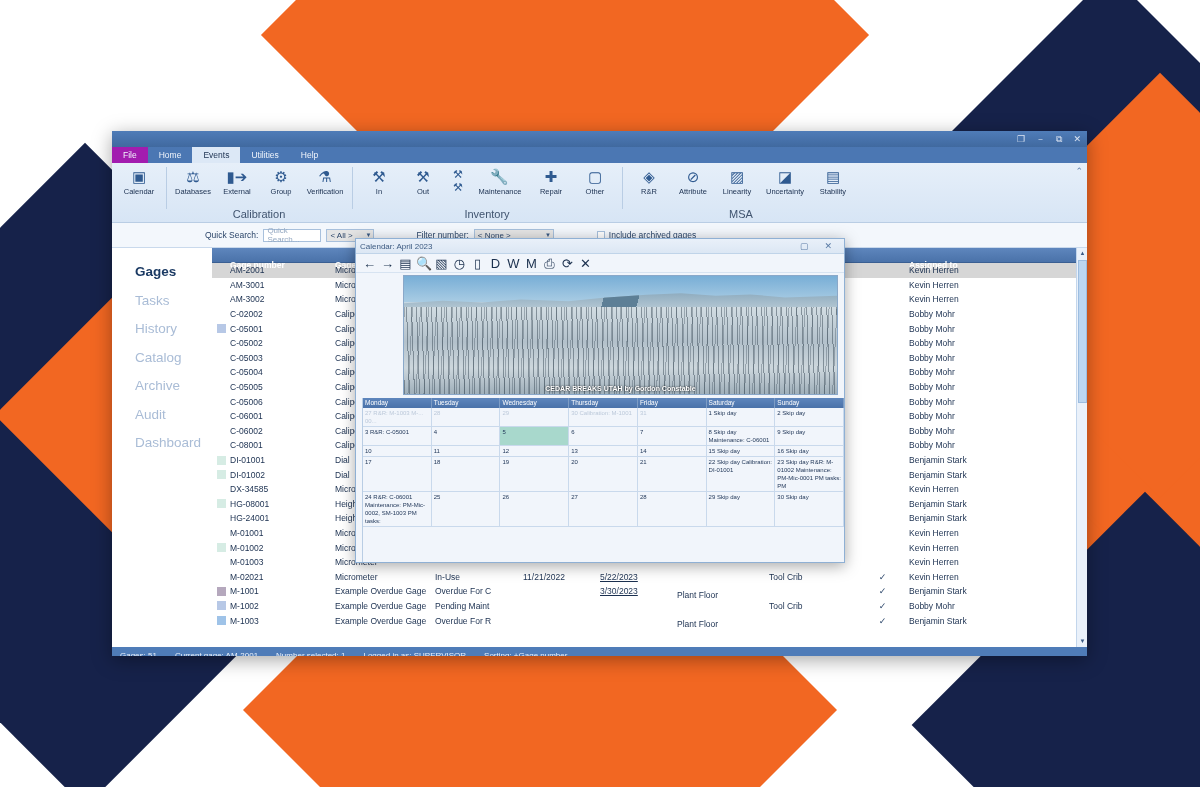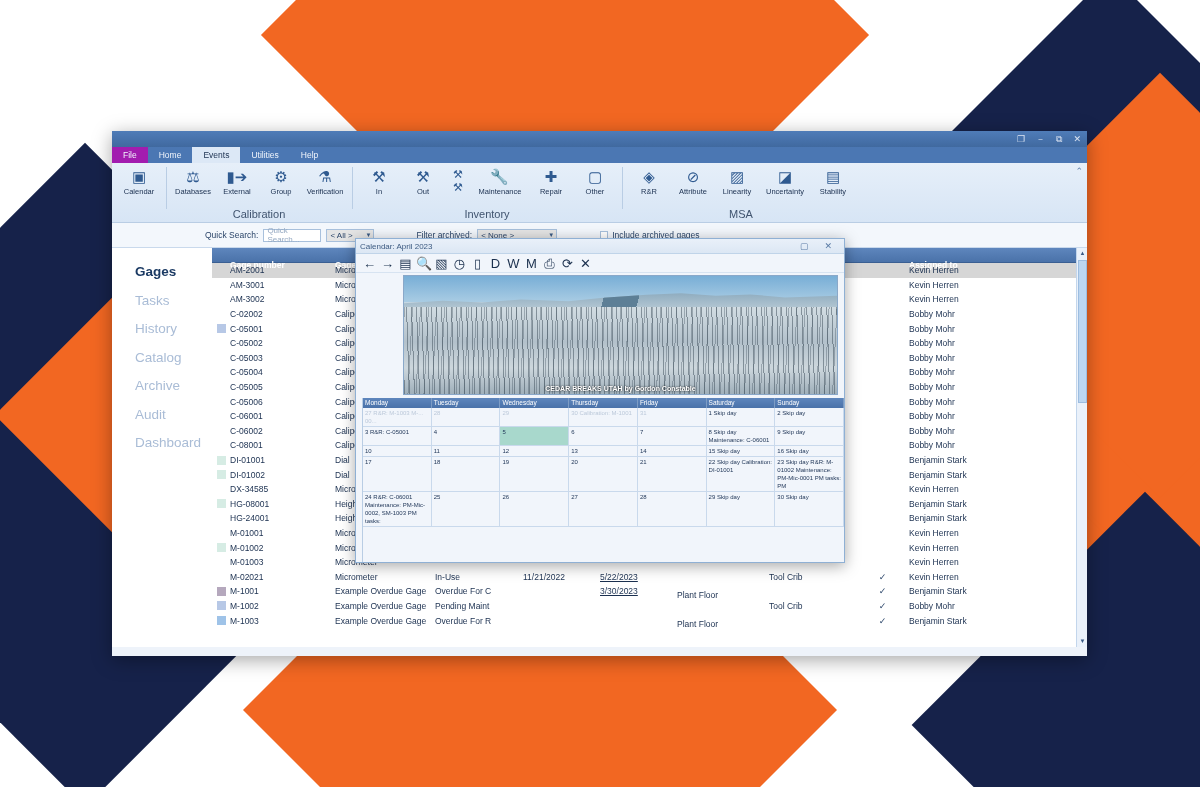--- a/index.html
+++ b/index.html
@@ -413,21 +413,21 @@
       <span class="collapse">⌃</span>
     </div>
 
     <div id="searchbar">
       <span class="lbl">Quick Search:</span>
       <div class="txtinput" style="width:58px;">Quick Search...</div>
       <div class="selbox" style="width:48px; margin-left:5px;">
         <span>&lt; All &gt;</span>
         <span class="arrow">▼</span>
       </div>
-      <span class="lbl" style="margin-left:42px;">Filter archived:</span>
+      <span class="lbl" style="margin-left:42px;">Filter number:</span>
       <div class="selbox" style="width:80px;">
         <span>&lt; None &gt;</span>
         <span class="arrow">▼</span>
       </div>
       <span style="margin-left:43px;">
         <span class="chk"></span><span>Include archived gages</span>
       </span>
     </div>
 
     <div id="app-body">
@@ -775,20 +775,27 @@
           </div>
 
         <div id="grid-scroll">
           <div class="sbtn up">▲</div>
           <div class="thumb"></div>
           <div class="sbtn down">▼</div>
         </div>
       </div>
     </div>
 
+    <div id="statusbar">
+      <span>Gages: 51</span>
+      <span>Current gage: AM-2001</span>
+      <span>Number selected: 1</span>
+      <span>Logged in as: SUPERVISOR</span>
+      <span>Sorting: +Gage number</span>
+    </div>
   </div>
 
   <div id="calendar-dialog">
     <div id="cal-title">
       <span>Calendar: April 2023</span>
       <span class="tbtns">
         <span>▢</span>
         <span>✕</span>
       </span>
     </div>

